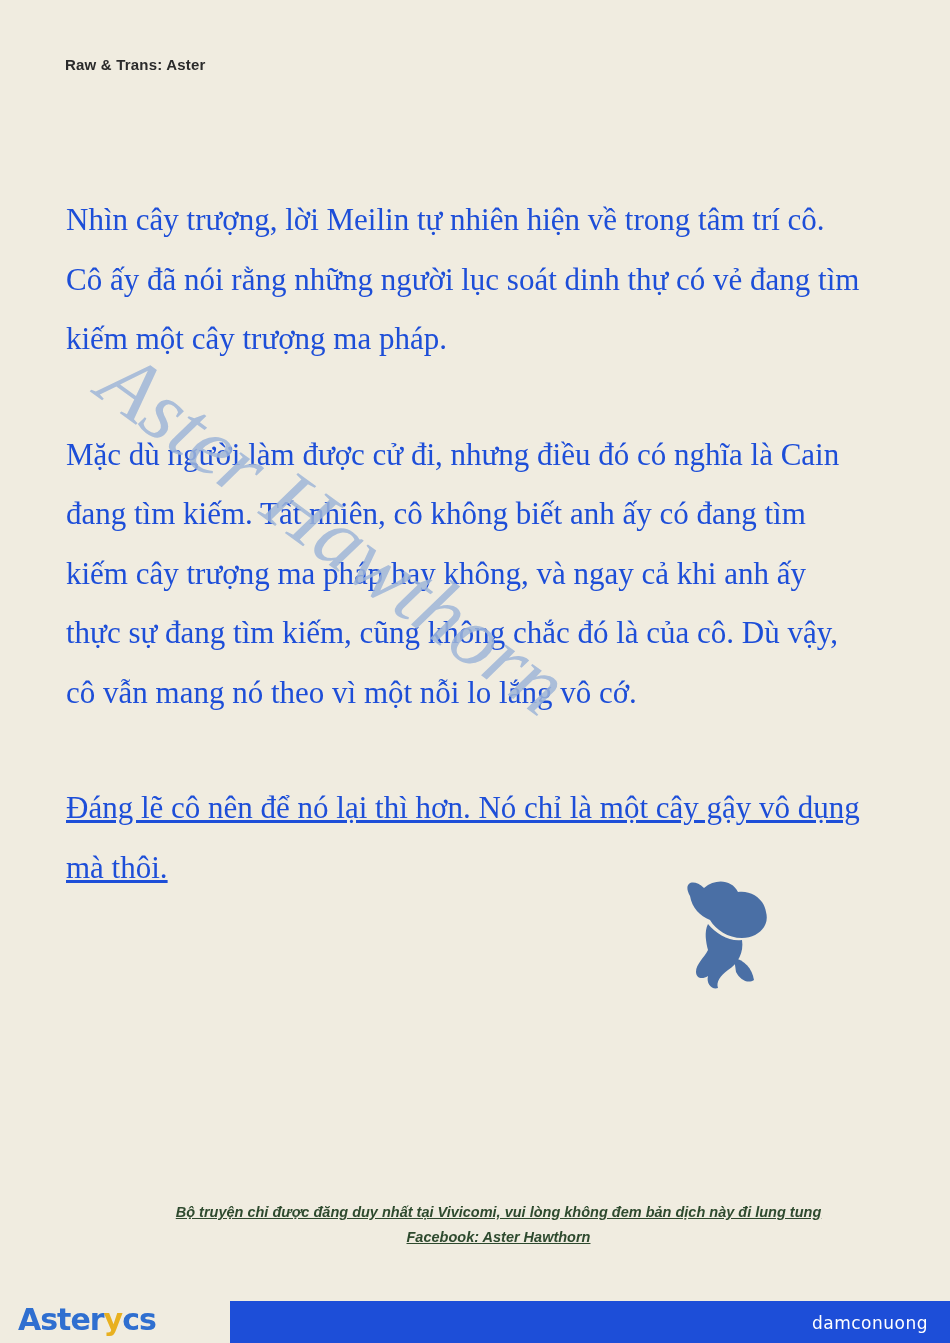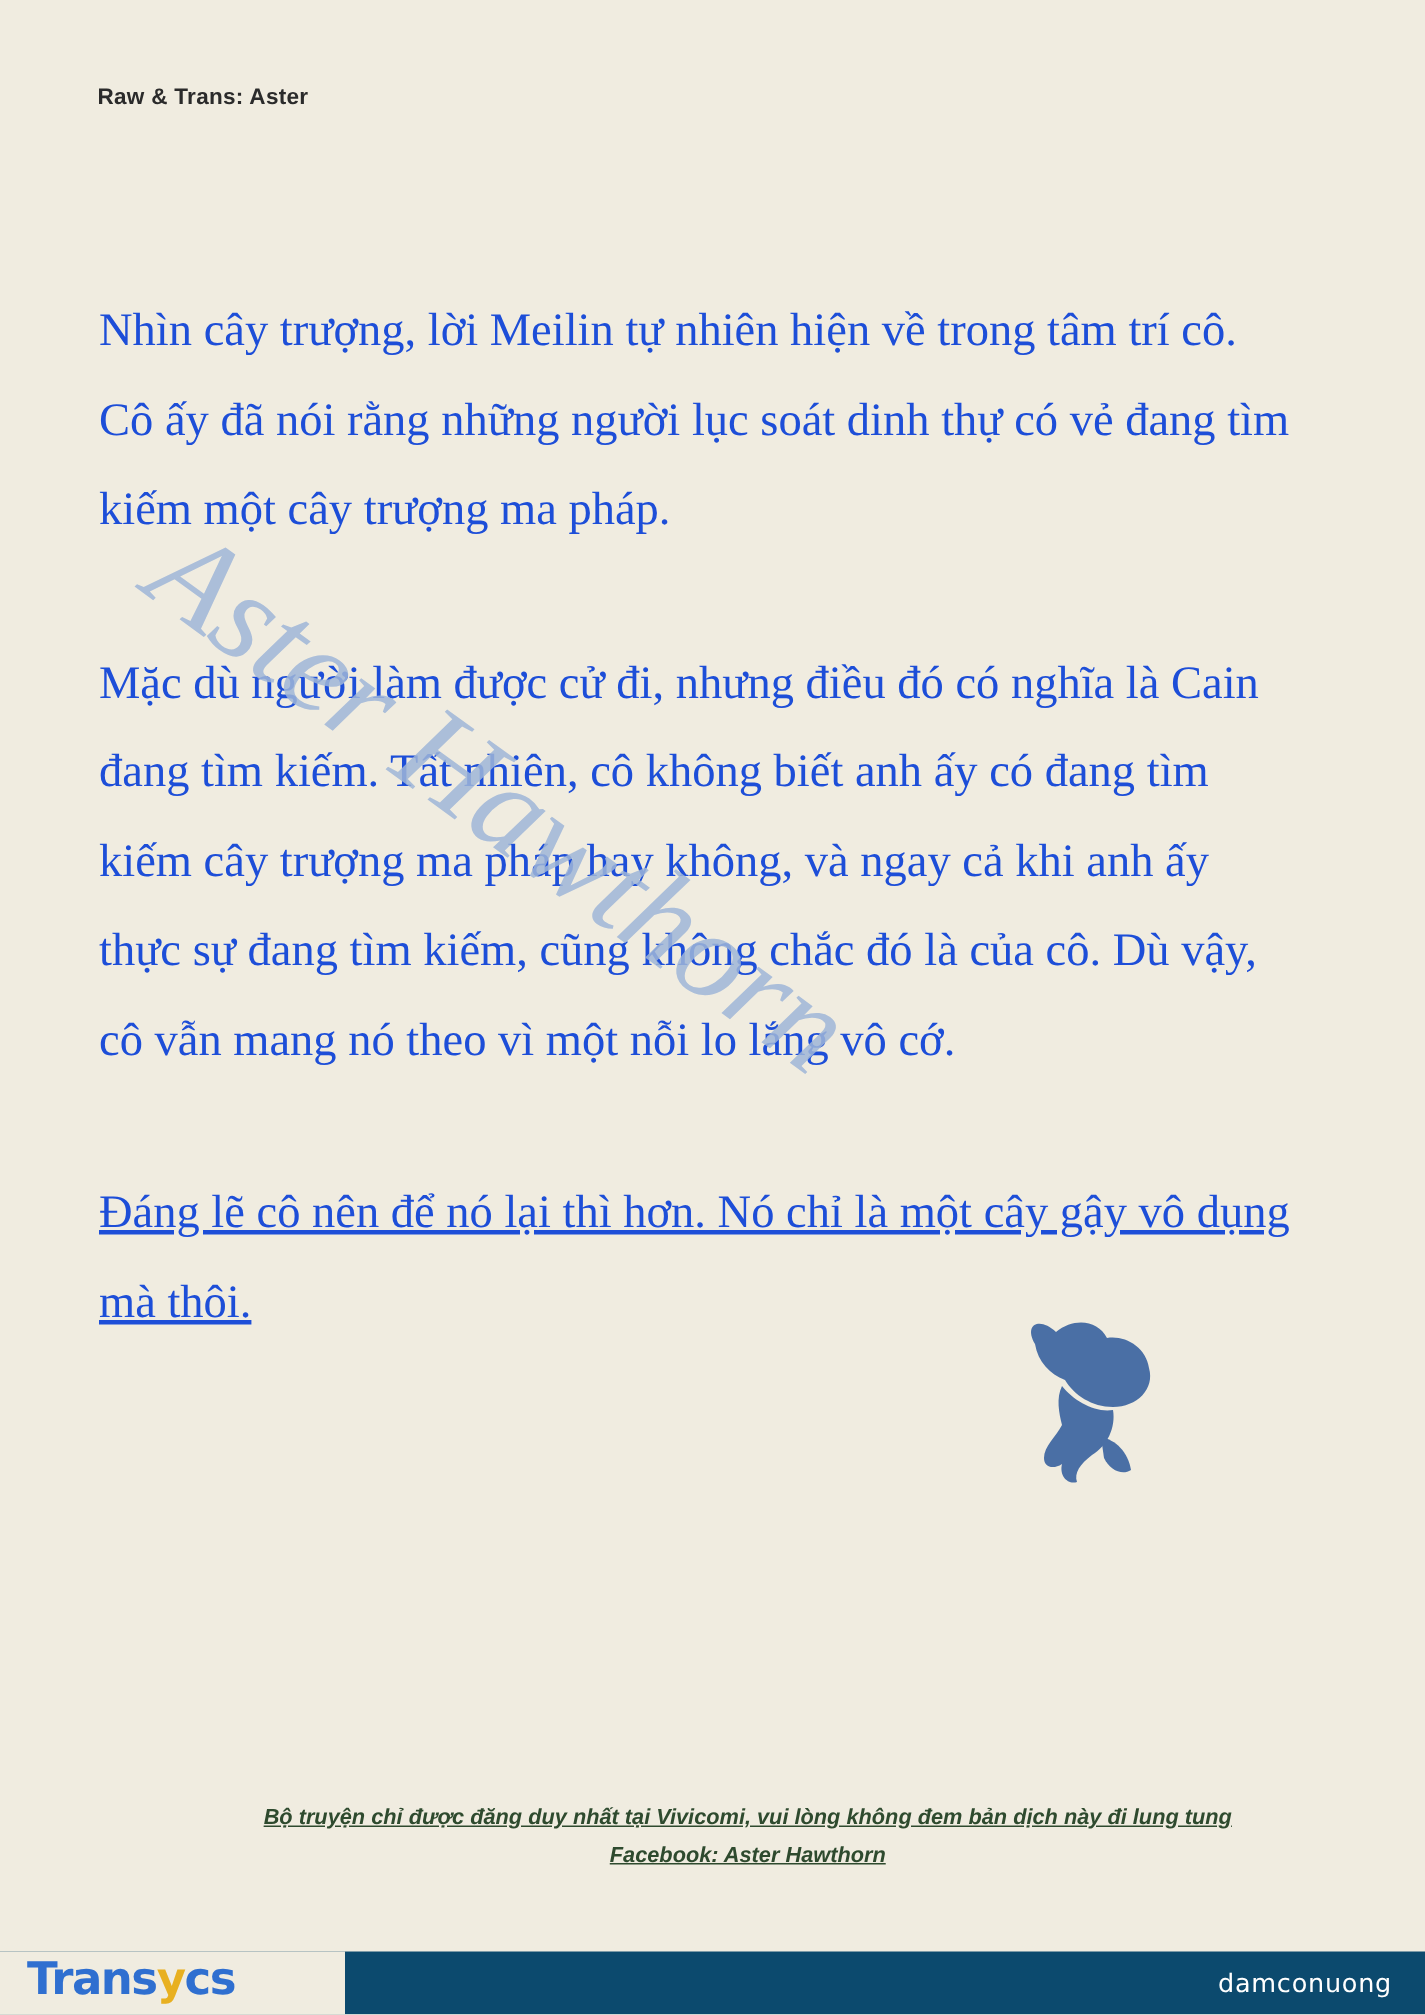--- a/index.html
+++ b/index.html
@@ -88,21 +88,21 @@
   .footer-note div {
     padding: 0 40px;
     text-decoration: underline;
   }
   .bottom-bar {
     position: absolute;
     left: 0;
     bottom: 0;
     width: 950px;
     height: 42px;
-    background: #0c4a6e;
+    background: #1d4ed8;
   }
   .bottom-bar-left {
     position: absolute;
     left: 0;
     bottom: 0;
     width: 230px;
     height: 42px;
     background: #f0ece0;
   }
   .vcomics-logo {
@@ -156,16 +156,16 @@
   <div class="footer-note">
     <div>Bộ truyện chỉ được đăng duy nhất tại Vivicomi, vui lòng không đem bản dịch này đi lung tung</div>
     <div>Facebook: Aster Hawthorn</div>
   </div>
 
   <div class="bottom-bar">
     <div class="brand-right">damconuong</div>
   </div>
   <div class="bottom-bar-left"></div>
   <div class="vcomics-logo">
-    <span>Trans</span><span class="accent">y</span><span>cs</span>
+    <span>Aster</span><span class="accent">y</span><span>cs</span>
   </div>
 
 </div>
 
 </body></html>

